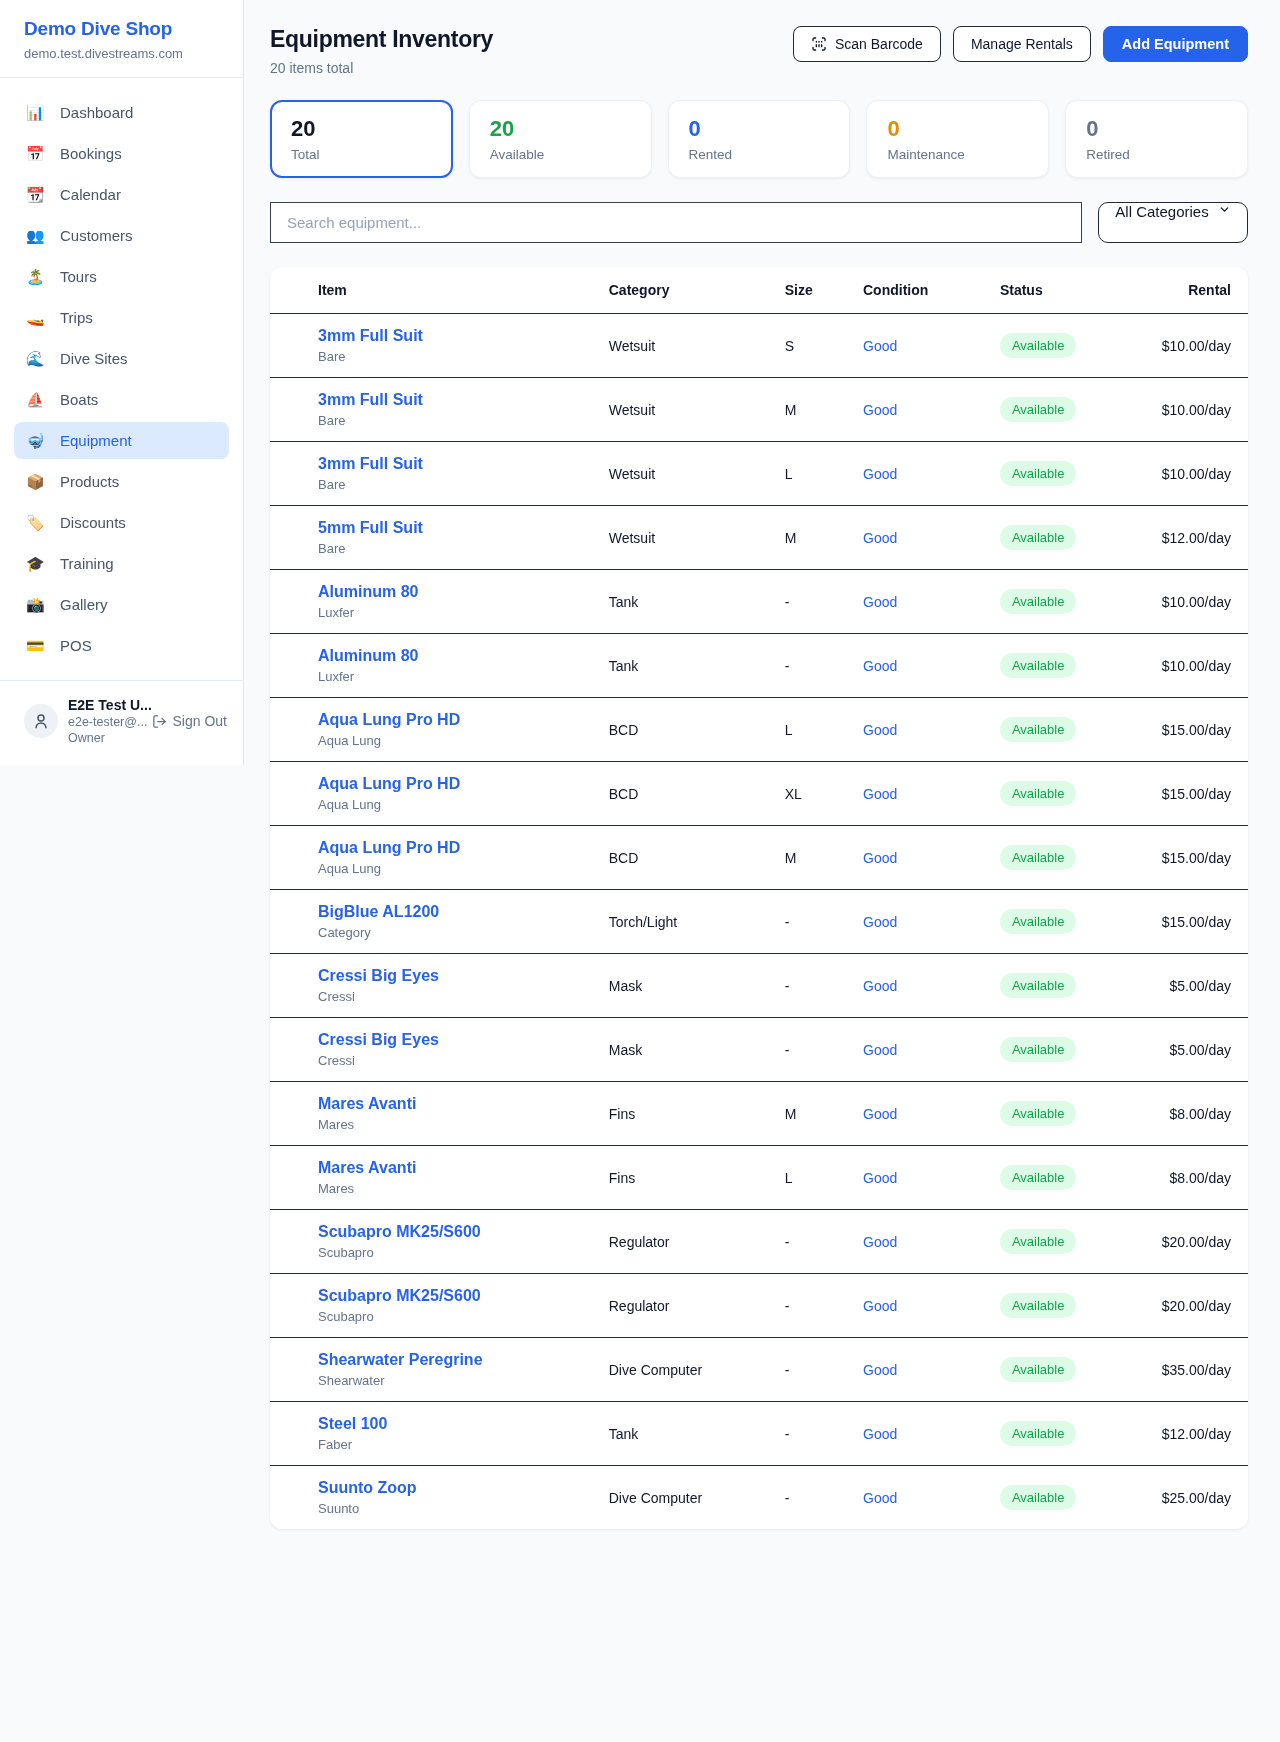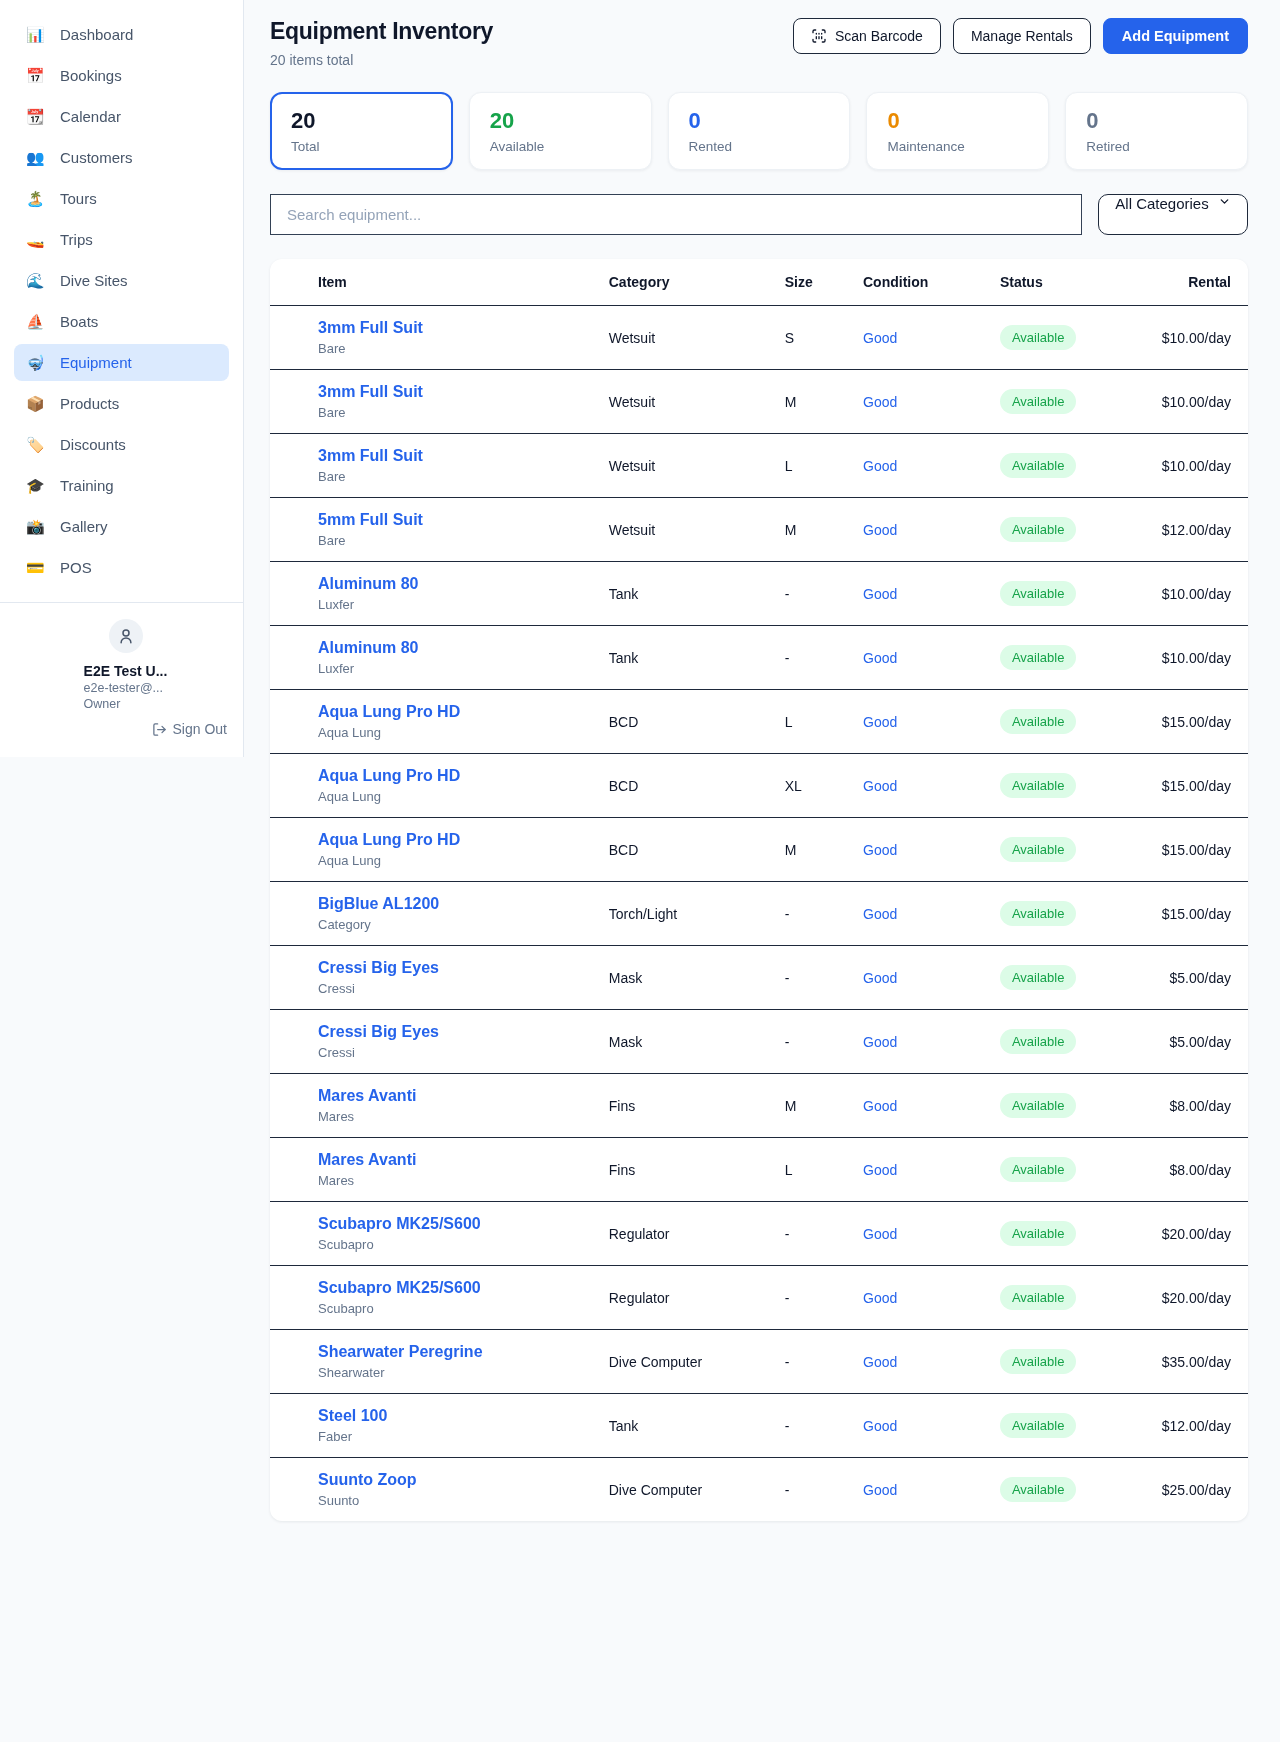--- a/index.html
+++ b/index.html
@@ -20,31 +20,31 @@
   .sidebar{width:244px;flex:0 0 244px;background:#fff;border-right:1px solid var(--border-light);}
   .side-head{padding:18px 24px 16px;border-bottom:1px solid var(--border-light);}
   .brand{font-size:19px;font-weight:800;color:var(--accent);letter-spacing:-.2px;cursor:pointer;}
   .subdomain{font-size:13px;color:var(--muted);margin-top:6px;}
   .side-nav{padding:16px 14px 12px;}
   .nav-item{display:flex;align-items:center;gap:14px;padding:10px 12px;margin-bottom:4px;
     border-radius:8px;color:var(--nav-ink);font-size:15px;text-decoration:none;cursor:pointer;}
   .nav-item.active{background:var(--accent-light);color:var(--accent);}
   .nav-icon{width:20px;font-size:15px;line-height:1;text-align:center;flex:0 0 20px;}
   .side-foot{border-top:1px solid var(--border-light);padding:16px 16px 20px 24px;
-    display:flex;align-items:center;gap:10px;flex-direction:column;}
+    display:flex;align-items:center;gap:10px;}
   .avatar{width:34px;height:34px;border-radius:50%;background:#eef2f6;flex:0 0 34px;
     display:flex;align-items:center;justify-content:center;}
   .uinfo{min-width:0;}
   .uname{font-size:14px;font-weight:700;color:var(--ink);white-space:nowrap;}
   .umail,.urole{font-size:12.5px;color:var(--muted);margin-top:2px;white-space:nowrap;}
   .signout{margin-left:auto;display:flex;align-items:center;gap:6px;color:var(--muted);
     font-size:14px;background:none;border:none;cursor:pointer;font-family:inherit;white-space:nowrap;}
 
   
-  .main{flex:1;padding:18px 32px 36px 26px;min-width:0;}
+  .main{flex:1;padding:26px 32px 36px 26px;min-width:0;}
   .head-row{display:flex;justify-content:space-between;align-items:flex-start;margin-bottom:24px;}
   .page-title{font-size:23px;font-weight:800;letter-spacing:-.3px;color:var(--ink);}
   .page-sub{font-size:14px;color:var(--muted);margin-top:7px;}
   .actions{display:flex;gap:12px;}
   .btn{height:36px;border-radius:8px;font-family:inherit;font-size:14px;cursor:pointer;
     display:inline-flex;align-items:center;gap:8px;}
   .btn.outline{background:#fff;border:1px solid var(--border-dark);color:var(--ink);padding:0 17px;font-weight:500;}
   .btn.primary{background:var(--accent);border:1px solid var(--accent);color:#fff;padding:0 18px;font-weight:600;font-size:14.5px;}
 
   .stats{display:grid;grid-template-columns:repeat(5,1fr);gap:16px;margin-bottom:24px;}
@@ -76,20 +76,24 @@
   .badge{display:inline-block;background:var(--badge-bg);color:var(--badge-text);
     font-size:13px;padding:5px 12px;border-radius:999px;}
   svg{display:block;}
 </style>
 </head>
 <body>
 
 <div class="app">
 
   <aside class="sidebar">
+    <div class="side-head">
+      <div class="brand">Demo Dive Shop</div>
+      <div class="subdomain">demo.test.divestreams.com</div>
+    </div>
 
     <nav class="side-nav">
 
         <a class="nav-item">
           <span class="nav-icon">📊</span>
           <span class="nav-label">Dashboard</span>
         </a>
 
         <a class="nav-item">
           <span class="nav-icon">📅</span>

